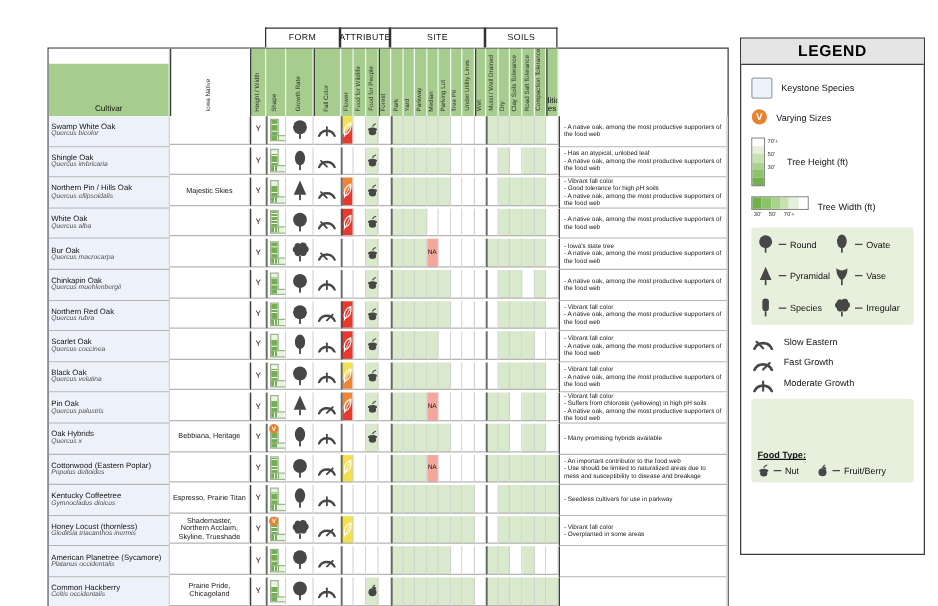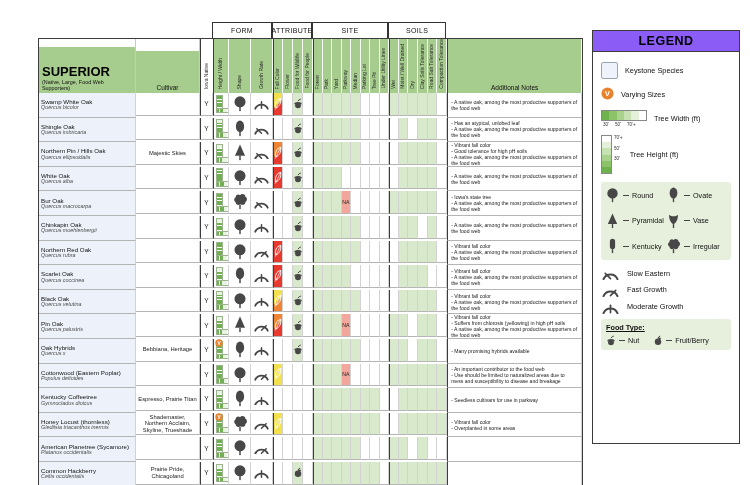--- a/index.html
+++ b/index.html
@@ -46,66 +46,60 @@
   .vbar{position:absolute;left:2px;top:1.6px;width:4.5px;height:14.5px;border:.5px solid #9ab58c;
         background-image:repeating-linear-gradient(to top,rgba(255,255,255,0) 0 2.1px,rgba(255,255,255,.95) 2.1px 2.7px),
         linear-gradient(to top,#72ae54 var(--f),#eaf3e3 var(--f));}
   .hbar{position:absolute;left:2px;bottom:1.2px;width:11px;height:3.8px;border:.5px solid #9ab58c;
         background-image:repeating-linear-gradient(to right,rgba(255,255,255,0) 0 2.1px,rgba(255,255,255,.95) 2.1px 2.7px),
         linear-gradient(to right,#72ae54 var(--f),#eaf3e3 var(--f));}
   .vic{position:absolute;left:.5px;top:.5px;line-height:0;}
   
   .legend{position:absolute;left:592px;top:30px;width:146px;height:412px;border:1.5px solid #3c3c3c;
         background:#fff;display:flex;flex-direction:column;}
-  .lg-title{height:20px;background:#8b5cf6;border-bottom:1px solid #3c3c3c;display:flex;align-items:center;
+  .lg-title{height:20px;background:#e5e5e5;border-bottom:1px solid #3c3c3c;display:flex;align-items:center;
         justify-content:center;font-size:12.5px;font-weight:bold;letter-spacing:.5px;color:#000;}
   .lg-body{flex:1;padding:6px 8px 5px 8px;display:flex;flex-direction:column;}
   .lg-item{display:flex;align-items:center;gap:7px;font-size:7.3px;color:#111;margin:4px 0;}
   .sw-keystone{width:15px;height:15px;background:#eef3fb;border:1px solid #9aa4b2;border-radius:2px;flex:0 0 auto;}
   .hbar-wrap{display:flex;align-items:flex-start;gap:2px;}
   .lg-vbar{width:9px;height:37px;border:.5px solid #888;display:flex;flex-direction:column;}
   .lg-vbar i{flex:1;}
   .vticks{display:flex;flex-direction:column;justify-content:space-between;height:26px;font-size:4.6px;color:#333;}
   .lg-wbar{width:44px;height:9px;border:.5px solid #888;display:flex;}
   .lg-wbar i{flex:1;}
   .wticks{display:flex;gap:6px;font-size:4.6px;color:#333;margin-left:2px;margin-top:1px;}
   .lg-shapes{background:#e7f0dd;border-radius:3px;padding:5px 4px;display:grid;
         grid-template-columns:1fr 1fr;row-gap:9px;margin:4px 0;}
   .lg-sh{display:flex;align-items:center;gap:3px;font-size:7.2px;color:#111;}
   .dash{width:6px;border-top:1px solid #444;flex:0 0 auto;}
   .lg-growth .lg-item{margin:2.5px 0;}
   .swatch{width:9px;height:17px;display:flex;align-items:center;justify-content:center;flex:0 0 auto;}
   .sw-blooms{width:9px;height:17px;border:.5px solid #999;background:#fff;display:flex;align-items:center;
         justify-content:center;flex:0 0 auto;}
   .lg-food{background:#e7f0dd;border-radius:3px;padding:4px 5px;margin:3px 0;}
-  .ft-label{font-size:7.3px;font-weight:bold;text-decoration:underline;color:#111;margin-bottom:3px;}
+  .ft-label{font-size:7.3px;font-weight:bold;text-decoration:underline;color:#111;margin-bottom:3px;margin-top:36px;}
   .ft-items{display:flex;gap:14px;}
   .lg-na{background:#f8b6ad;border-radius:2px;margin-top:auto;padding:5px 3px;text-align:center;}
   .na-t{font-size:7.6px;font-weight:bold;color:#8c2a1c;}
   .na-s{font-size:5px;color:#8c2a1c;margin-top:1px;}
 </style>
 </head>
 <body>
 
 <div class="app">
 
   <div class="tbl">
     <div class="groups grow" id="groups">
         <div class="gbox" style="grid-column: 4 / 7;">FORM</div>
         <div class="gbox" style="grid-column: 7 / 11;">ATTRIBUTE</div>
         <div class="gbox" style="grid-column: 11 / 19;">SITE</div>
         <div class="gbox" style="grid-column: 19 / 25;">SOILS</div>
       </div>
     <div class="hrow grow" id="hrow">
-        <div class="hname">
-          <div class="greenblock">
-            <div class="t-title">SUPERIOR</div>
-            <div class="t-sub">(Native, Large, Food Web Supporters)</div>
-          </div>
-        </div>
         <div class="hcult">
           <div class="greenblock">
             <div class="lbl-sm">Cultivar</div>
           </div>
         </div>
         <div class="white sepL">
           <span class="rot">Iowa Native</span>
         </div>
         <div class="sepL">
           <span class="rot">Height / Width</span>
@@ -1070,20 +1064,39 @@
         <span class="sw-keystone"></span>
         <span>Keystone Species</span>
       </div>
 
       <div class="lg-item">
         <span id="lg-vicon"><svg width="13" height="13" viewBox="0 0 14 14">
               <circle cx="7" cy="7" r="6.5" fill="#e8822d"></circle>
               <text x="7" y="9.8" text-anchor="middle" font-size="8.5" font-weight="bold" fill="#fff" font-family="Liberation Sans, sans-serif">V</text>
             </svg></span>
         <span>Varying Sizes</span>
+      </div>
+
+      <div class="lg-item">
+        <span class="hbar-wrap">
+          <span class="lg-vbar">
+            <i style="background:#fff"></i>
+              <i style="background:#e4f0da"></i>
+              <i style="background:#c7e2b2"></i>
+            <i style="background:#a9d28c"></i>
+              <i style="background:#8cc369"></i>
+              <i style="background:#6fb14c"></i>
+          </span>
+          <span class="vticks">
+            <span>70'+</span>
+            <span>50'</span>
+            <span>30'</span>
+          </span>
+        </span>
+        <span>Tree Height (ft)</span>
       </div>
 
       <div class="lg-item">
         <span>
           <span class="lg-wbar">
             <i style="background:#6fb14c"></i>
               <i style="background:#8cc369"></i>
               <i style="background:#a9d28c"></i>
             <i style="background:#c7e2b2"></i>
               <i style="background:#e4f0da"></i>
@@ -1091,39 +1104,20 @@
           </span>
           <span class="wticks">
             <span>30'</span>
             <span>50'</span>
             <span>70'+</span>
           </span>
         </span>
         <span>Tree Width (ft)</span>
       </div>
 
-      <div class="lg-item">
-        <span class="hbar-wrap">
-          <span class="lg-vbar">
-            <i style="background:#fff"></i>
-              <i style="background:#e4f0da"></i>
-              <i style="background:#c7e2b2"></i>
-            <i style="background:#a9d28c"></i>
-              <i style="background:#8cc369"></i>
-              <i style="background:#6fb14c"></i>
-          </span>
-          <span class="vticks">
-            <span>70'+</span>
-            <span>50'</span>
-            <span>30'</span>
-          </span>
-        </span>
-        <span>Tree Height (ft)</span>
-      </div>
-
       <div class="lg-shapes" id="lg-shapes">
           <div class="lg-sh">
             <div style="line-height: 0;"><svg width="15" height="16.5" viewBox="0 0 24 26">
                 <circle cx="12" cy="10" r="8.3" fill="#474747"></circle>
                 <rect x="10.9" y="17.5" width="2.2" height="6.5" fill="#474747"></rect>
               </svg></div>
             <div class="dash"></div>
             <span>Round</span>
           </div>
           <div class="lg-sh">
@@ -1149,21 +1143,21 @@
               </svg></div>
             <div class="dash"></div>
             <span>Vase</span>
           </div>
           <div class="lg-sh">
             <div style="line-height: 0;"><svg width="15" height="16.5" viewBox="0 0 24 26">
                 <rect x="7.8" y="1" width="8.4" height="16.5" rx="4.2" fill="#474747"></rect>
                 <rect x="10.9" y="17.5" width="2.2" height="6.5" fill="#474747"></rect>
               </svg></div>
             <div class="dash"></div>
-            <span>Kentucky</span>
+            <span>Species</span>
           </div>
           <div class="lg-sh">
             <div style="line-height: 0;"><svg width="15" height="16.5" viewBox="0 0 24 26">
                 <path d="M5.5,13.5 C2.5,12 2.5,7.5 5.5,6 C5,2.5 10,0.5 12,3 C14.5,0 20.5,1.5 20,5.5 C23.5,7 23,12 20,13.5 C20.5,17 15.5,19 12.5,16.5 C10,19 5.5,17.5 5.5,13.5 Z" fill="#474747"></path>
                 <rect x="10.9" y="17.5" width="2.2" height="6.5" fill="#474747"></rect>
               </svg></div>
             <div class="dash"></div>
             <span>Irregular</span>
           </div>
         </div>

